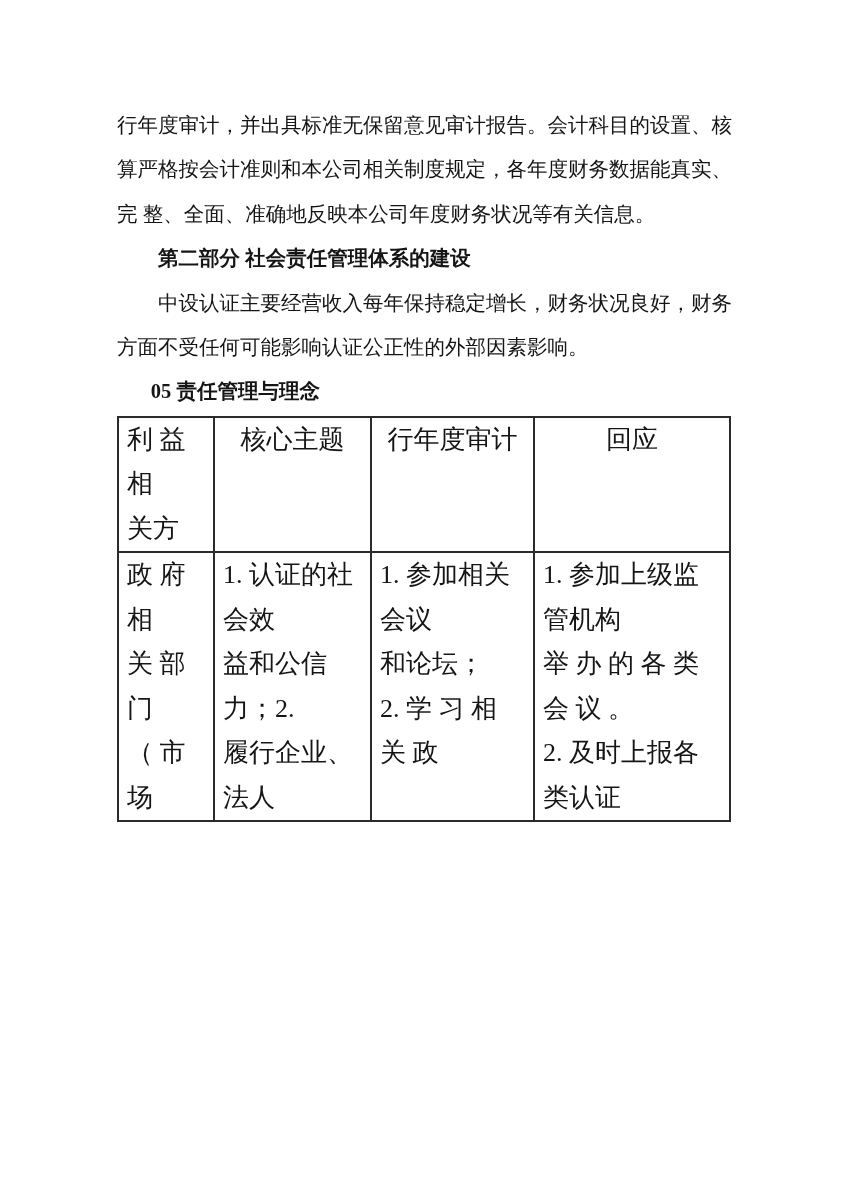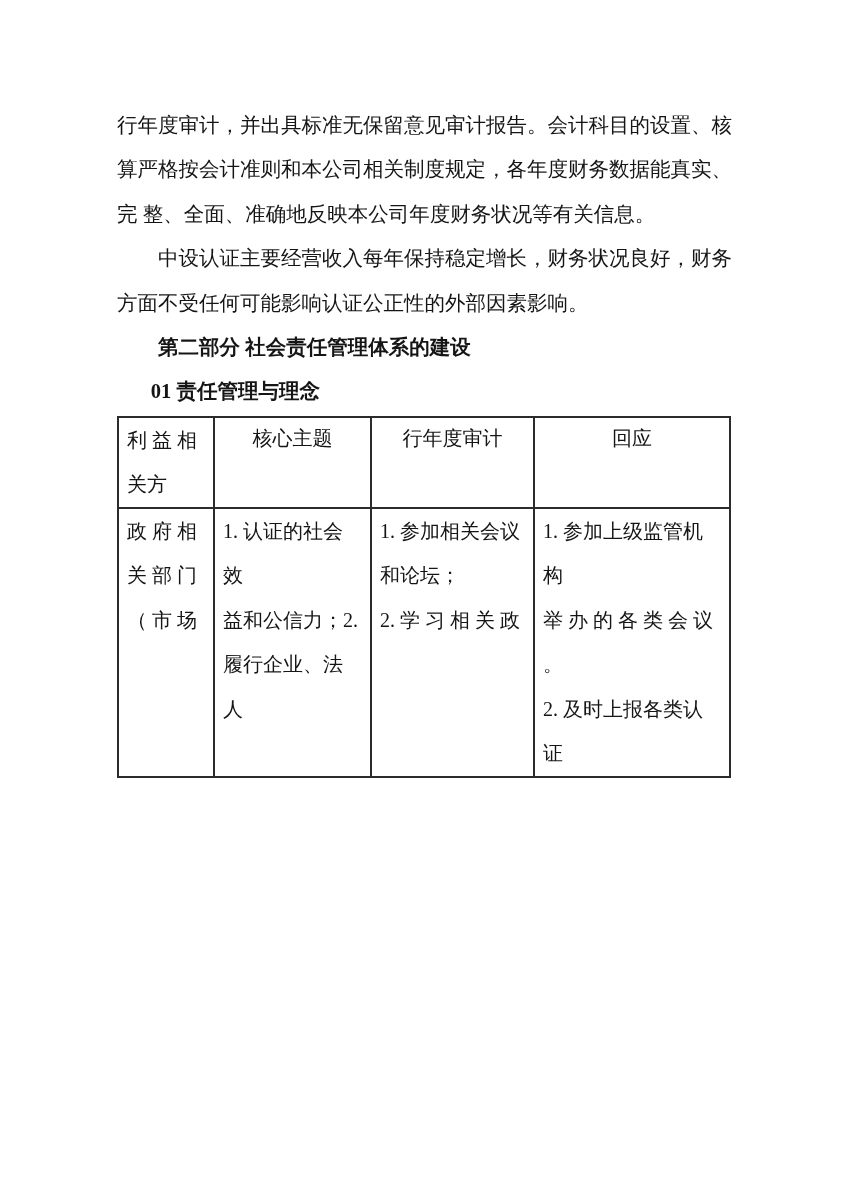--- a/index.html
+++ b/index.html
@@ -40,45 +40,45 @@
   table.stk {
     border-collapse: collapse;
     table-layout: fixed;
     width: 612px;
     margin-top: 2px;
   }
   table.stk td {
     border: 2px solid var(--table-border);
     vertical-align: top;
     padding: 0 8px;
-    font-size: 20px;
+    font-size: 26px;
     line-height: 44.5px;
     white-space: pre-line;
     overflow: hidden;
   }
   tr.row-head td { height: 84px; }
   tr.row-body td { height: 136px; }
-  td.center { text-align: center; font-family: Liberation Mono, monospace; }
+  td.center { text-align: center; }
 </style>
 </head>
 <body>
 
 <div class="page">
   <div class="content">
 
     <p class="para">行年度审计，并出具标准无保留意见审计报告。会计科目的设置、核
 算严格按会计准则和本公司相关制度规定，各年度财务数据能真实、
 完 整、全面、准确地反映本公司年度财务状况等有关信息。</p>
 
+    <p class="para indent heading">第二部分 社会责任管理体系的建设</p>
+
     <p class="para indent">中设认证主要经营收入每年保持稳定增长，财务状况良好，财务
 方面不受任何可能影响认证公正性的外部因素影响。</p>
 
-    <p class="para indent heading">第二部分 社会责任管理体系的建设</p>
-
-    <p class="para indent-num heading">01 责任管理与理念</p>
+    <p class="para indent-num heading">05 责任管理与理念</p>
 
 
 
     <table class="stk">
       <colgroup>
         <col style="width:96px">
         <col style="width:157px">
         <col style="width:163px">
         <col style="width:196px">
       </colgroup>

